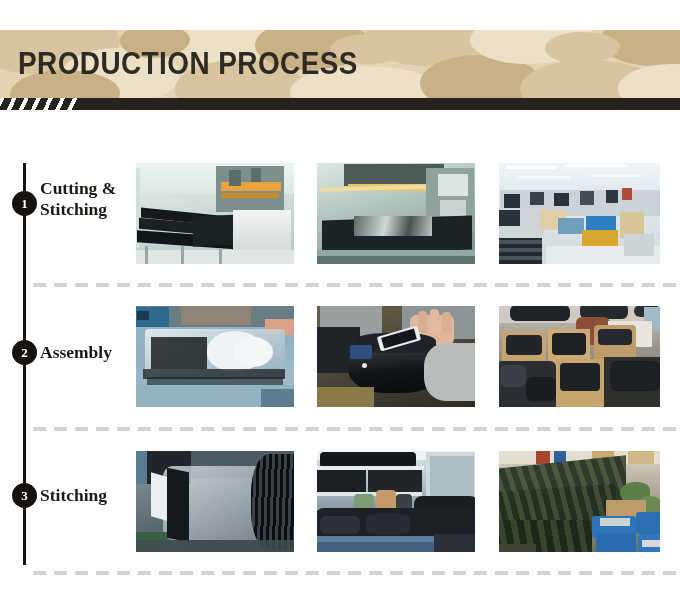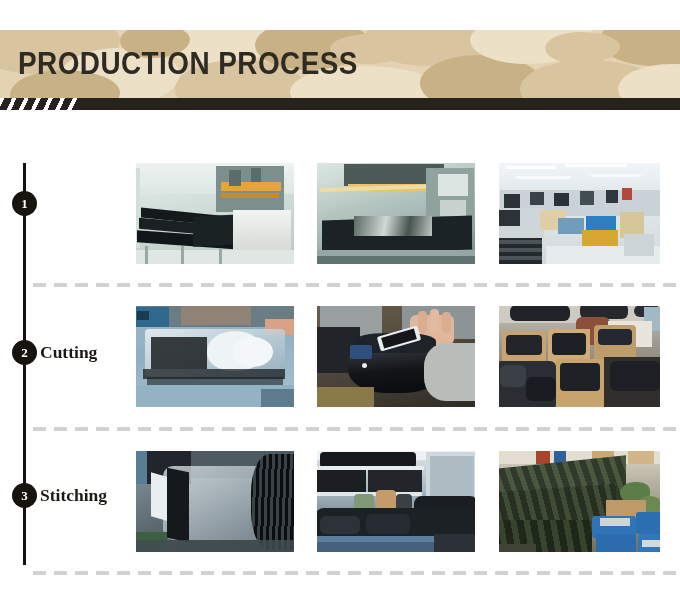--- a/index.html
+++ b/index.html
@@ -120,23 +120,25 @@
     </div>
   </div>
   <div class="banner-title">PRODUCTION PROCESS</div>
   <div class="banner-bottom">
     <div class="stripes"></div>
   </div>
 
   <div class="timeline-line"></div>
 
   <div class="step-marker" style="top:191px;">1</div>
+  <div class="step-label" style="top:178px;">Cutting &amp;
+Stitching</div>
 
   <div class="step-marker" style="top:340px;">2</div>
-  <div class="step-label" style="top:342px;">Cutting</div>
+  <div class="step-label" style="top:342px;">Assembly</div>
 
   <div class="step-marker" style="top:483px;">3</div>
   <div class="step-label" style="top:485px;">Stitching</div>
 
   <div class="photo" style="left:133px; top:160px; width:164px; height:107px;">
     <div class="ph-inner">
       <i style="inset:0; background:linear-gradient(170deg,#e9f1ef 0%,#cfdcd8 45%,#b7c7c3 100%);"></i>
       <i style="left:0; top:0; width:164px; height:34px; background:linear-gradient(180deg,#eef4f2,#dce7e4);"></i>
       <i style="left:83px; top:6px; width:68px; height:46px; background:#7c8f8c;"></i>
       <i style="left:88px; top:22px; width:60px; height:9px; background:#e8a33c;"></i>

